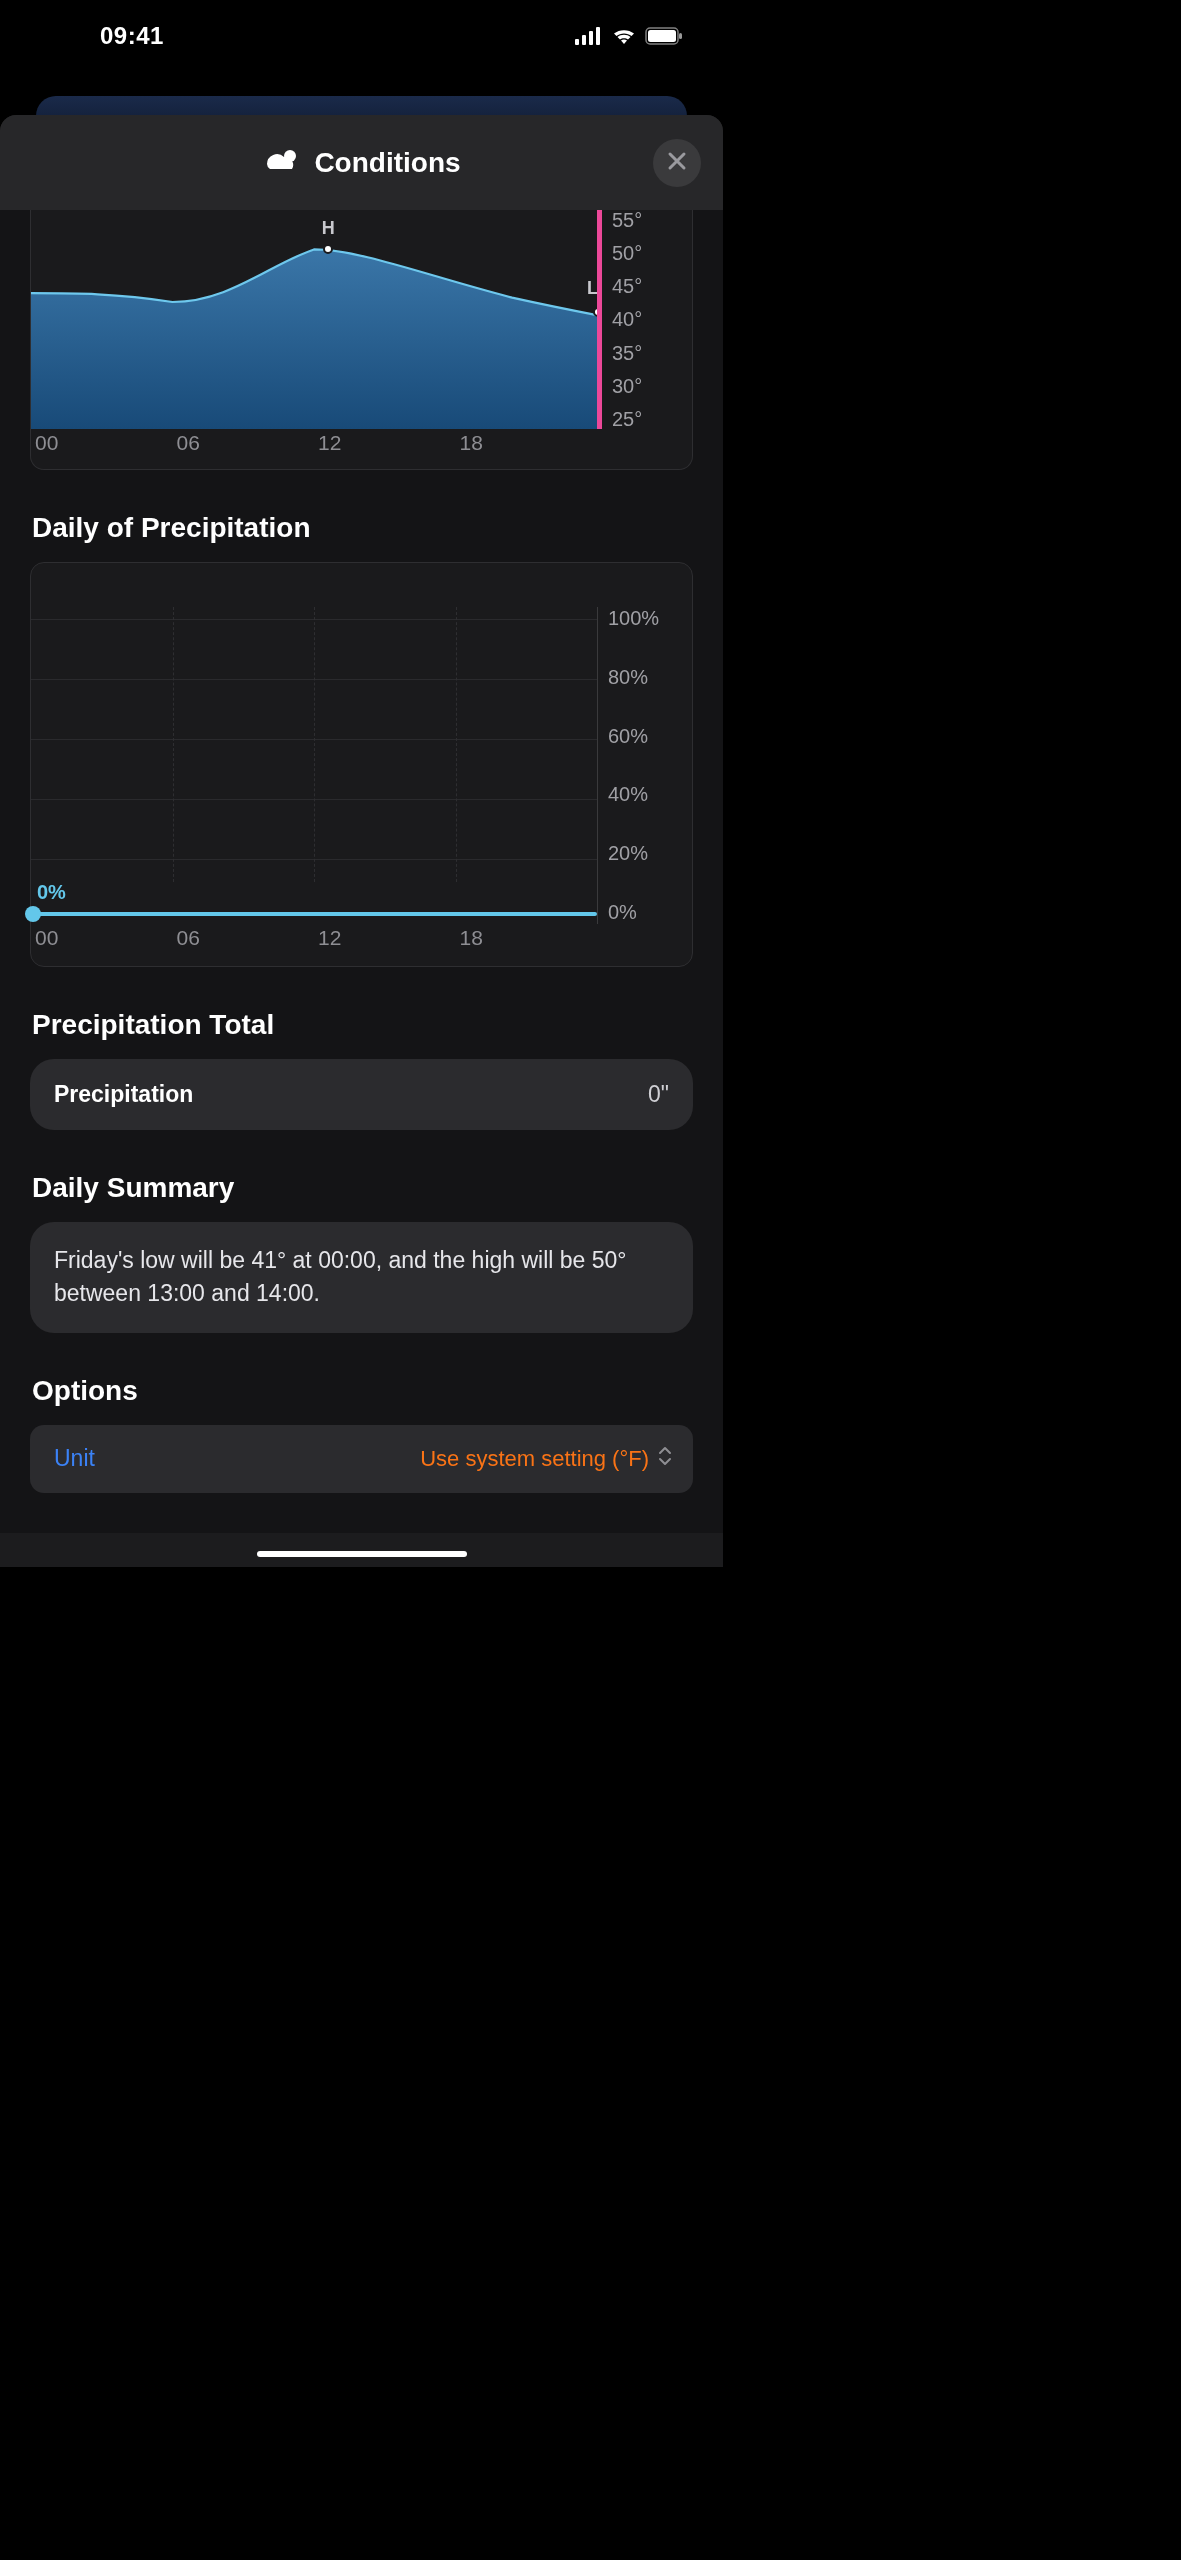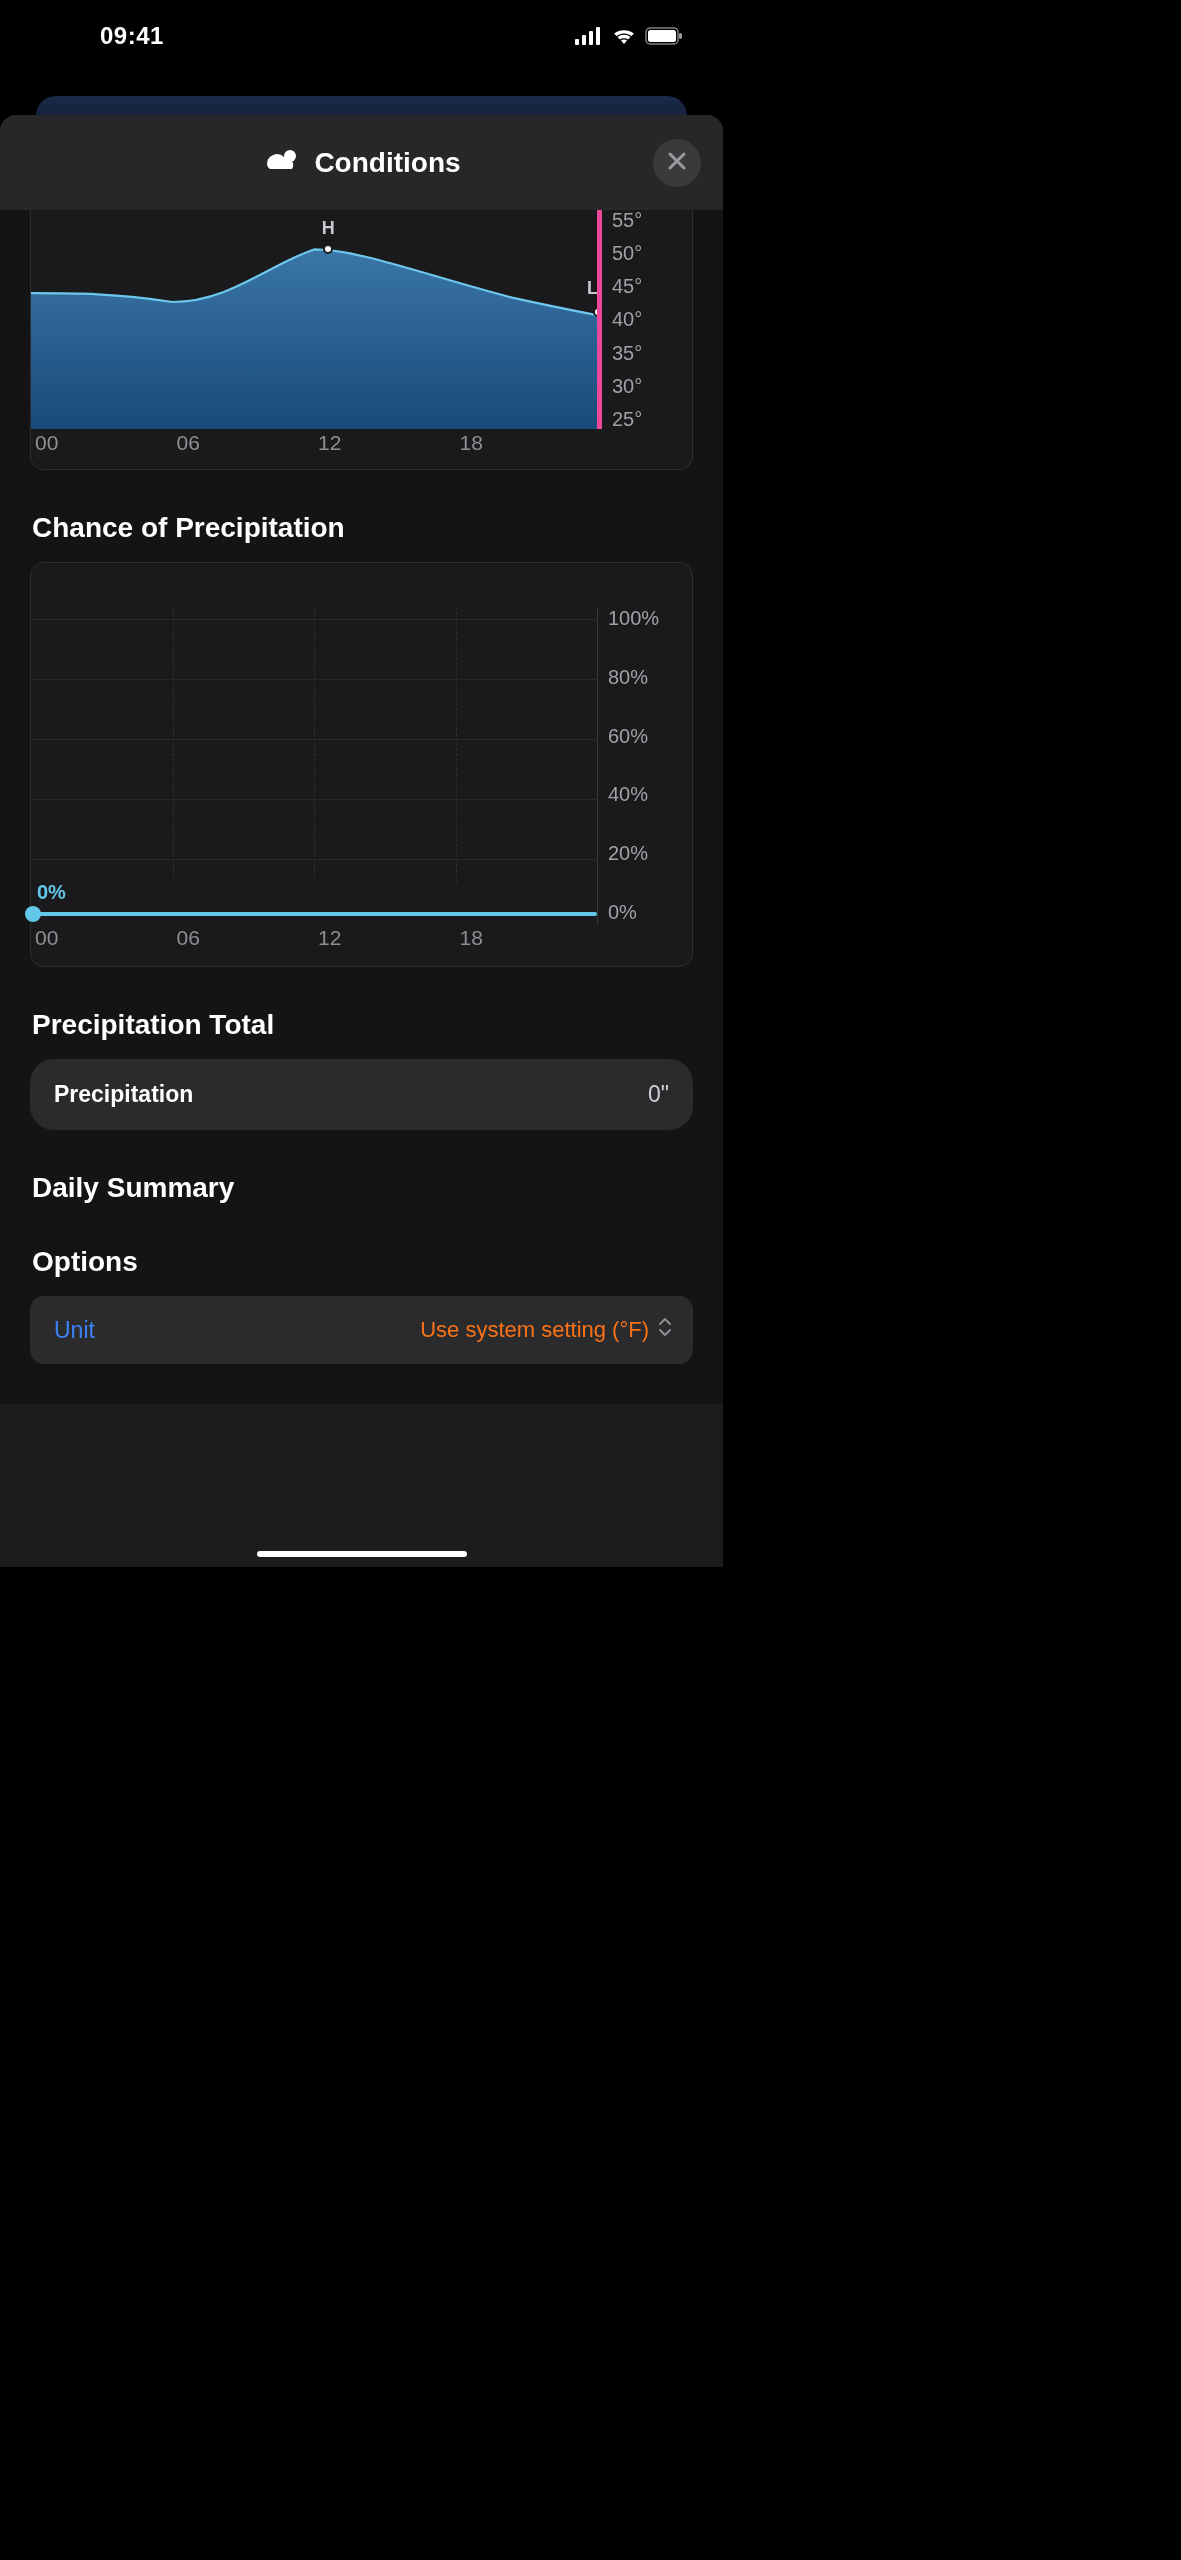--- a/index.html
+++ b/index.html
@@ -253,21 +253,21 @@
         <div class="temp-ytick">25°</div>
       </div>
       <div class="temp-xaxis">
         <div class="xt">00</div>
         <div class="xt">06</div>
         <div class="xt">12</div>
         <div class="xt">18</div>
       </div>
     </div>
 
-    <h2 class="section-title">Chance of Precipitation</h2>
+    <h2 class="section-title">Daily of Precipitation</h2>
     <div class="precip-chart">
       <div class="precip-plot">
         <div class="precip-grid" style="top:56px"></div>
         <div class="precip-grid" style="top:116px"></div>
         <div class="precip-grid" style="top:176px"></div>
         <div class="precip-grid" style="top:236px"></div>
         <div class="precip-grid" style="top:296px"></div>
         <div class="precip-vgrid" style="left:25%"></div>
         <div class="precip-vgrid" style="left:50%"></div>
         <div class="precip-vgrid" style="left:75%"></div>
@@ -293,20 +293,23 @@
 
     <h2 class="section-title">Precipitation Total</h2>
     <div class="card">
       <div class="card-row">
         <span class="card-label">Precipitation</span>
         <span class="card-value">0"</span>
       </div>
     </div>
 
     <h2 class="section-title">Daily Summary</h2>
+    <div class="card">
+      <div class="summary-text">Friday's low will be 41° at 00:00, and the high will be 50° between 13:00 and 14:00.</div>
+    </div>
 
     <h2 class="section-title">Options</h2>
     <div class="options-row">
       <span class="options-label">Unit</span>
       <span class="options-value">
         <span>Use system setting (°F)</span>
         <span>
           <svg width="16" height="22" viewBox="0 0 16 22">
               <path d="M3 8 L8 3 L13 8" stroke="#8e8e93" stroke-width="2" fill="none" stroke-linecap="round" stroke-linejoin="round"></path>
               <path d="M3 14 L8 19 L13 14" stroke="#8e8e93" stroke-width="2" fill="none" stroke-linecap="round" stroke-linejoin="round"></path>

